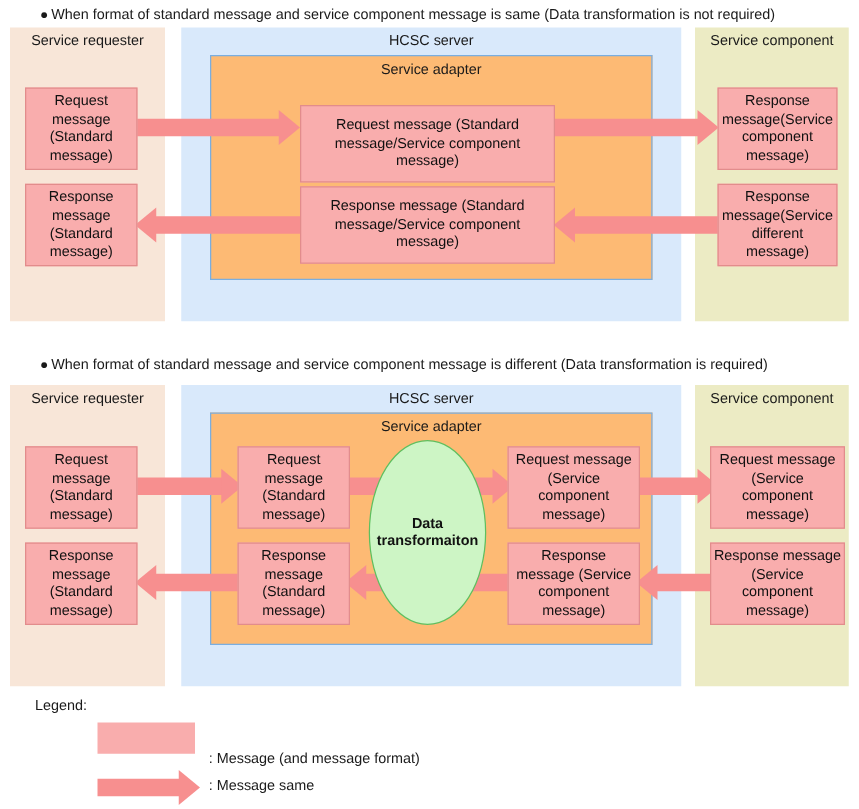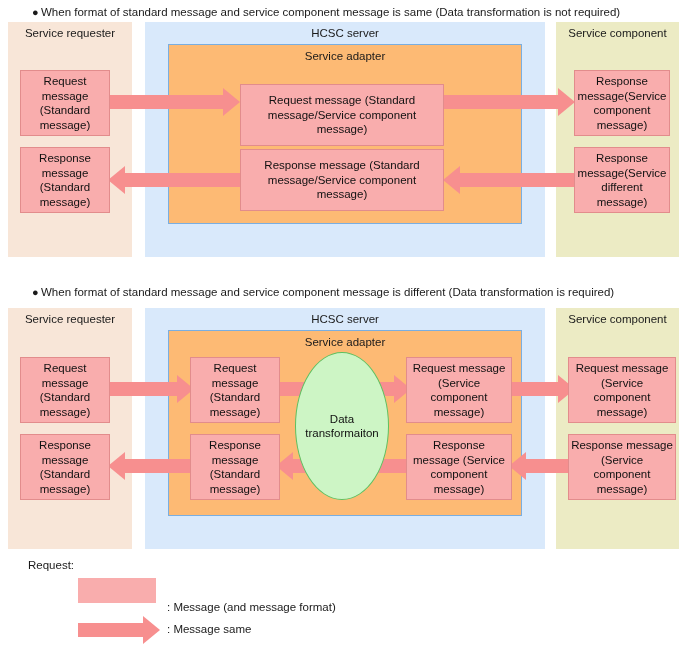--- a/index.html
+++ b/index.html
@@ -118,20 +118,21 @@
     border-radius: 50%;
     box-sizing: border-box;
     display: flex;
     align-items: center;
     justify-content: center;
     text-align: center;
     font-size: 11.5px;
     line-height: 14.5px;
     color: #111111;
     z-index: 5;
+    font-weight: bold;
   }
 
   
   .legend-title {
     position: absolute;
     font-size: 11.5px;
     line-height: 14px;
   }
   .legend-swatch {
     position: absolute;
@@ -284,21 +285,21 @@
   <span>Response message (Service component message)</span>
 </div>
 
 <div class="msg-box" style="left:568px; top:357px; width:108px; height:66px;">
   <span>Request message (Service component message)</span>
 </div>
 <div class="msg-box" style="left:568px; top:434px; width:108px; height:66px;">
   <span>Response message (Service component message)</span>
 </div>
 
-<div class="legend-title" style="left:28px; top:558px;">Request:</div>
+<div class="legend-title" style="left:28px; top:558px;">Legend:</div>
 
 <div class="legend-swatch" style="left:78px; top:578px; width:78px; height:25px;"></div>
 <div class="legend-text" style="left:167px; top:584px;margin-top:16px;">: Message (and message format)</div>
 
 <div class="arrow arrow-right" style="left:78px; top:616px; width:82px; height:28px;">
   <div class="shaft" style="left:0; top:7px; width:68px; height:14px;"></div>
   <div class="head"></div>
 </div>
 <div class="legend-text" style="left:167px; top:622px;">: Message same</div>
 

